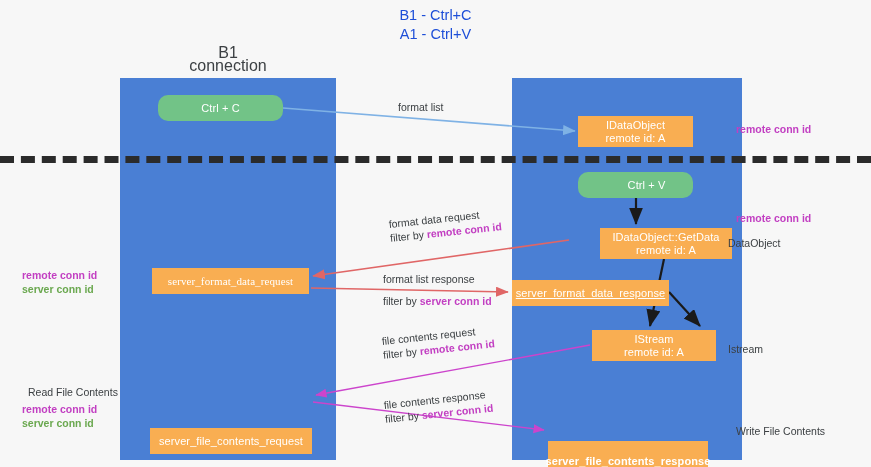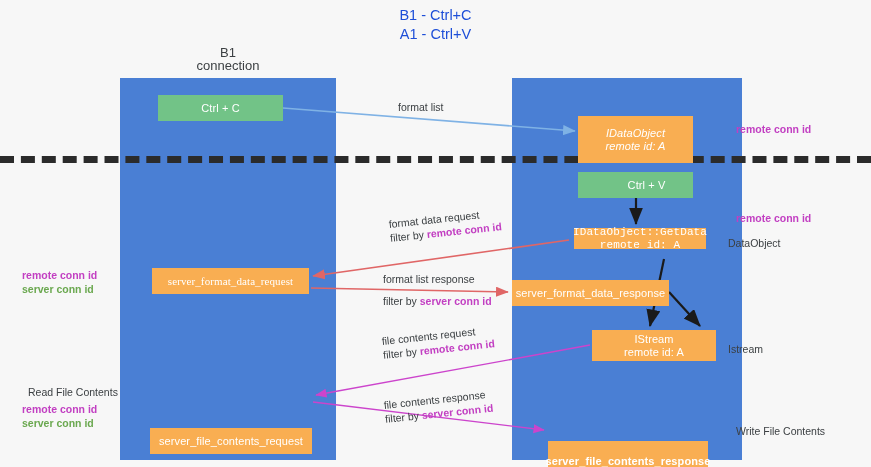--- a/index.html
+++ b/index.html
@@ -20,21 +20,21 @@
     text-align:center;
     font-size:14.5px;
     line-height:19px;
     color:#1d4ed8;
     white-space:pre-line;
   }
 
   
   .lane-head{
     text-align:center;
-    font-size:13px;
+    font-size:16px;
     line-height:13px;
     color:#3c4043;
     white-space:pre-line;
   }
   #head-b1{left:120px;top:46px;width:216px;}
   #head-a1{left:512px;top:46px;width:230px;margin-top:44px;}
 
   
   .lane{background:#4a7fd4;}
   #lane-b1{left:120px;top:78px;width:216px;height:382px;}
@@ -50,29 +50,29 @@
   .node{
     box-sizing:border-box;
     display:flex;align-items:center;justify-content:center;
     text-align:center;
     color:#ffffff;
     font-size:11px;
     line-height:13px;
     white-space:pre-line;
     letter-spacing:.1px;
   }
-  .node.green{background:#72c387;}
+  .node.green{background:#72c387;border-radius:10px;}
   .node.orange{background:#f9ae52;}
 
   #n-ctrlc{left:158px;top:95px;width:125px;height:26px;}
-  #n-idataobject{left:578px;top:116px;width:115px;height:47px;font-style:italic;}
+  #n-idataobject{left:578px;top:116px;width:115px;height:31px;}
   #n-ctrlv{left:578px;top:172px;width:115px;height:26px;padding-left:22px;}
-  #n-getdata{left:574px;top:228px;width:132px;height:21px;font-family:Liberation Mono, monospace;}
+  #n-getdata{left:600px;top:228px;width:132px;height:31px;}
   #n-sfdreq{left:152px;top:268px;width:157px;height:26px;font-family:Liberation Serif, serif;}
-  #n-sfdresp{left:512px;top:280px;width:157px;height:26px;}
+  #n-sfdresp{left:512px;top:280px;width:157px;height:26px;text-decoration:underline;}
   #n-istream{left:592px;top:330px;width:124px;height:31px;}
   #n-sfcreq{left:150px;top:384px;width:162px;height:26px;margin-top:44px;}
   #n-sfcresp{left:548px;top:441px;width:160px;height:40px;font-weight:bold;}
 
   
   .edge-label{
     font-size:10.5px;
     line-height:14px;
     color:#3c4043;
     white-space:nowrap;

